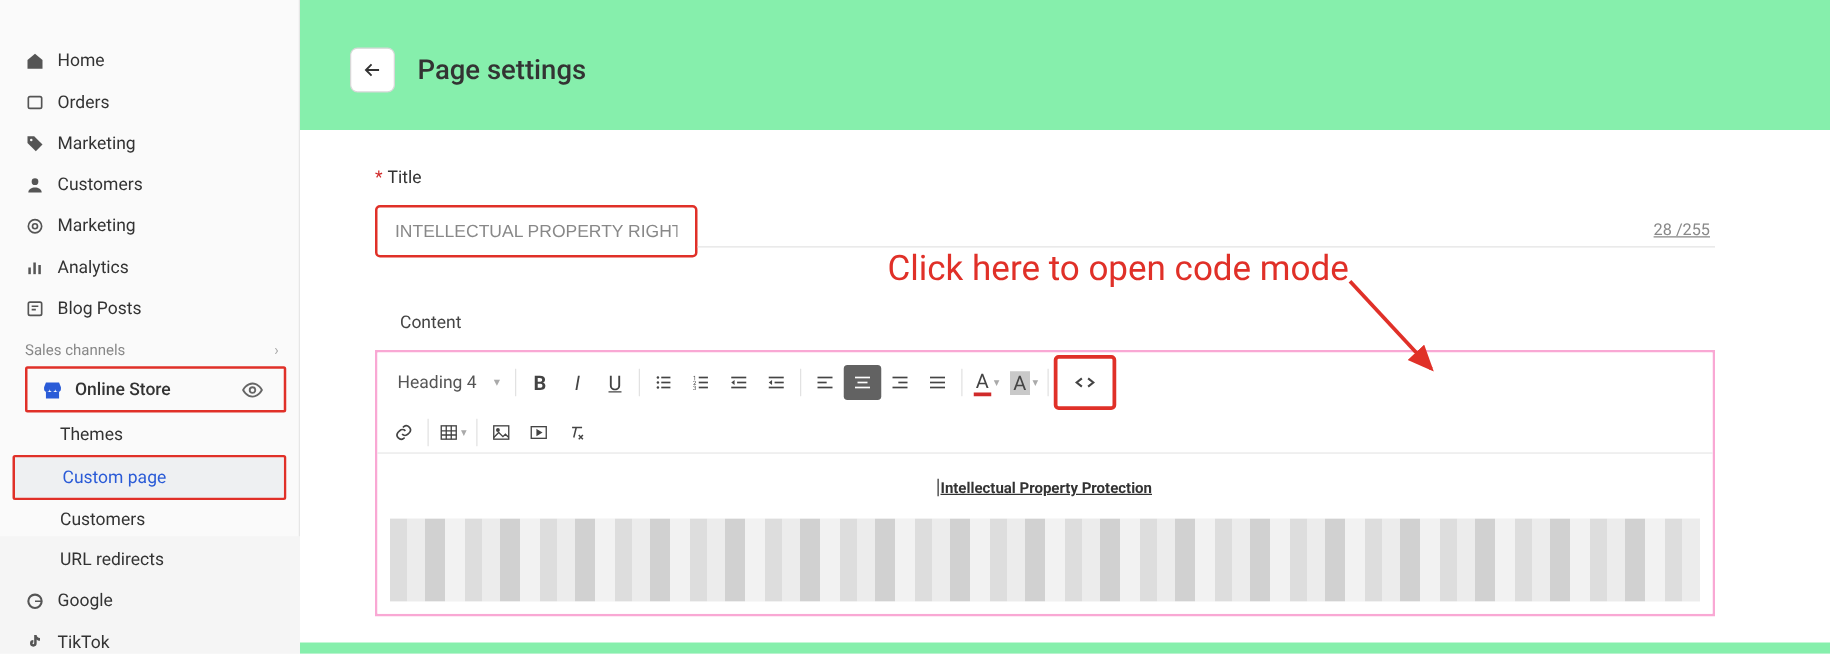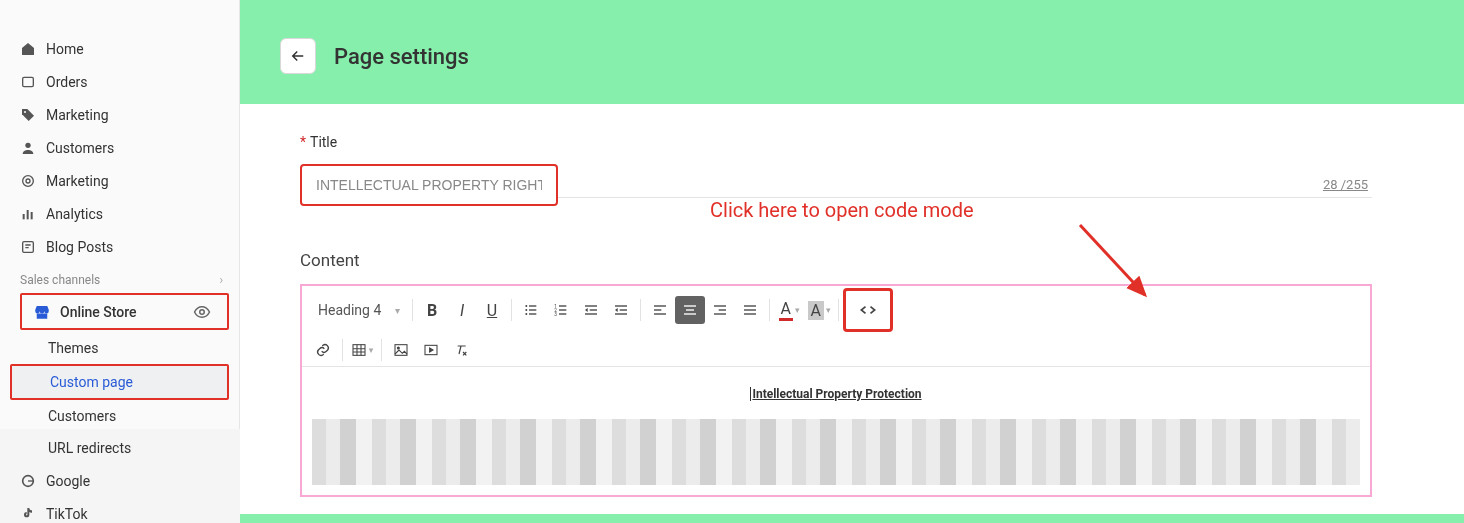--- a/index.html
+++ b/index.html
@@ -116,24 +116,24 @@
     position:absolute;
     left: 258px;
     right: 0;
     bottom: 8px;
     border-bottom: 1px solid #e4e4e4;
   }
   .counter { position:absolute; right: 4px; bottom: 14px; color:#888; font-size:13px;text-decoration:underline; }
   .annot {
     position:absolute;
     color:#e03028;
-    font-size: 20px;
+    font-size: 28px;
     pointer-events:none;
   }
-  .content-label { margin-top: 44px; font-size:17px; color:#444; }
+  .content-label { margin-top: 44px; font-size:14px; color:#444;margin-left:20px; }
   .editor-wrap {
     border:2px solid #f9a8d4;
     margin-top: 14px;
   }
   .toolbar {
     display:flex;
     flex-wrap:wrap;
     align-items:center;
     background:#fff;
     border-bottom:1px solid #e4e4e4;

